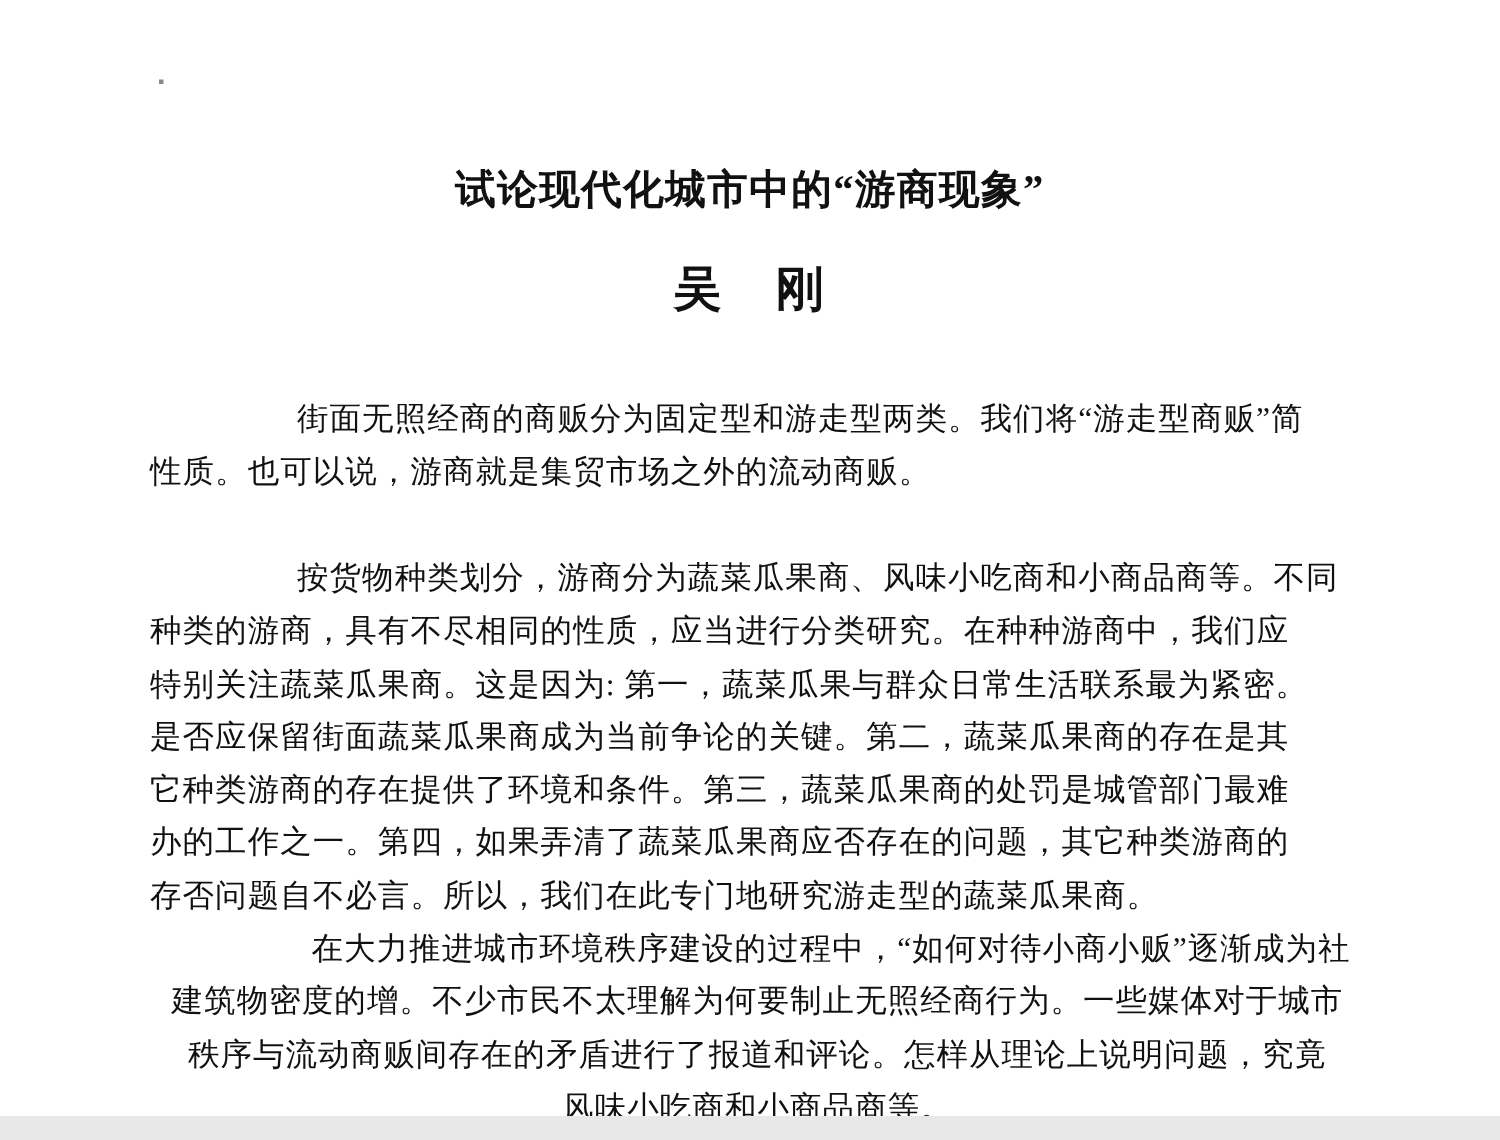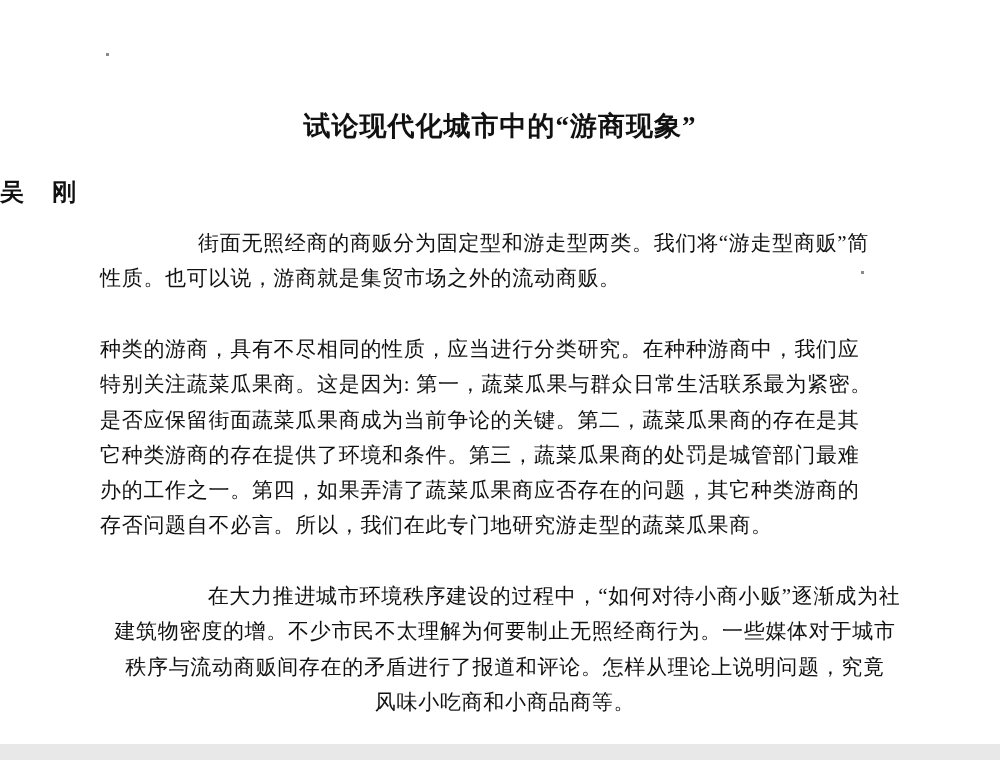--- a/index.html
+++ b/index.html
@@ -22,36 +22,37 @@
     font-weight: 700;
     letter-spacing: 1px;
     line-height: 32px;
     white-space: nowrap;
   }
   .doc-author {
     position: absolute;
     top: 177px;
     left: 0;
     width: 1000px;
-    font-size: 24px;
+    text-align: center;
+    font-size: 32px;
     font-weight: 700;
     letter-spacing: 2px;
     line-height: 30px;
     white-space: nowrap;
   }
   .paragraph {
     position: absolute;
     left: 100px;
     width: 810px;
     font-size: 21px;
     line-height: 35.3px;
     letter-spacing: 0.7px;
   }
   .body-line { white-space: nowrap; }
-  .body-line.indent { padding-left: 98px; }
+  .body-line.indent { padding-left: 98px; margin-top: 36px; }
   .p1 { top: 226px; }
   .p2 { top: 332px; }
   .p3 { top: 579px; text-align: center; }
   .p4 { top: 743px; }
   .speck {
     position: absolute;
     background: #8a8a8a;
   }
   .speck-a { left: 106px; top: 53px; width: 3px; height: 3px; }
   .speck-b { left: 861px; top: 271px; width: 3px; height: 3px; }
@@ -67,20 +68,21 @@
   <div class="doc-title">试论现代化城市中的“游商现象”</div>
 
   <div class="doc-author">吴　刚</div>
 
   <div class="paragraph p1">
     <div class="body-line indent">街面无照经商的商贩分为固定型和游走型两类。我们将“游走型商贩”简</div>
     <div class="body-line">性质。也可以说，游商就是集贸市场之外的流动商贩。</div>
   </div>
 
   <div class="paragraph p2">
+    <div class="body-line indent">按货物种类划分，游商分为蔬菜瓜果商、风味小吃商和小商品商等。不同</div>
     <div class="body-line">种类的游商，具有不尽相同的性质，应当进行分类研究。在种种游商中，我们应</div>
     <div class="body-line">特别关注蔬菜瓜果商。这是因为: 第一，蔬菜瓜果与群众日常生活联系最为紧密。</div>
     <div class="body-line">是否应保留街面蔬菜瓜果商成为当前争论的关键。第二，蔬菜瓜果商的存在是其</div>
     <div class="body-line">它种类游商的存在提供了环境和条件。第三，蔬菜瓜果商的处罚是城管部门最难</div>
     <div class="body-line">办的工作之一。第四，如果弄清了蔬菜瓜果商应否存在的问题，其它种类游商的</div>
     <div class="body-line">存否问题自不必言。所以，我们在此专门地研究游走型的蔬菜瓜果商。</div>
   </div>
 
   <div class="paragraph p3">
     <div class="body-line indent">在大力推进城市环境秩序建设的过程中，“如何对待小商小贩”逐渐成为社</div>

